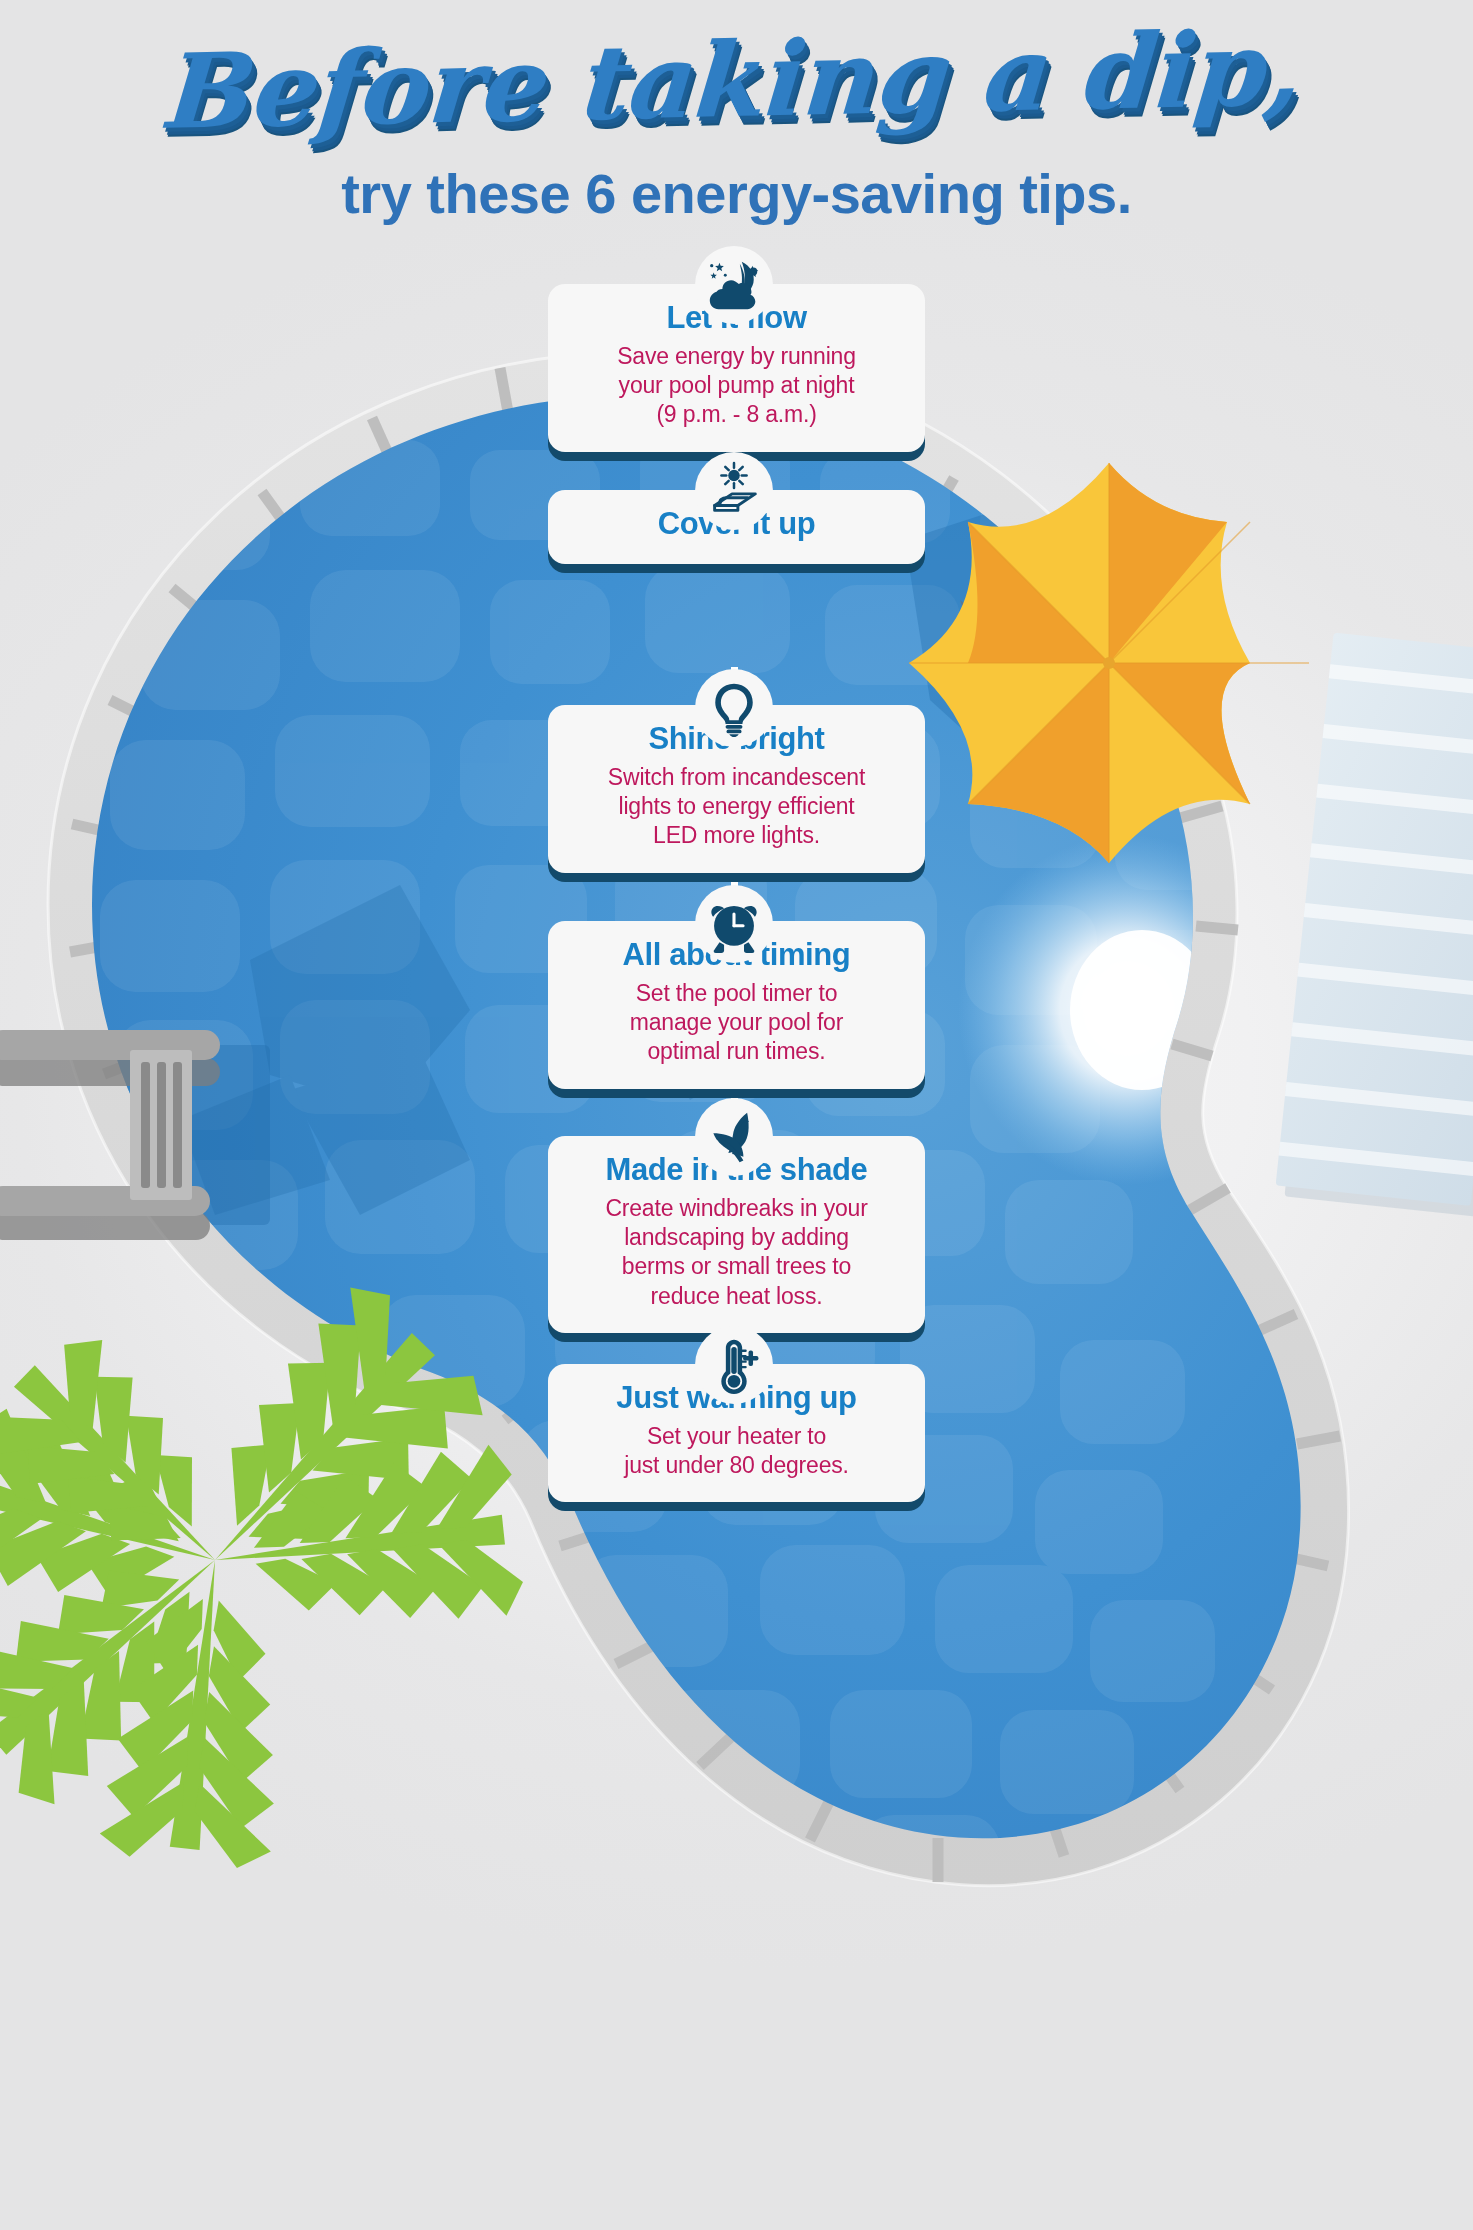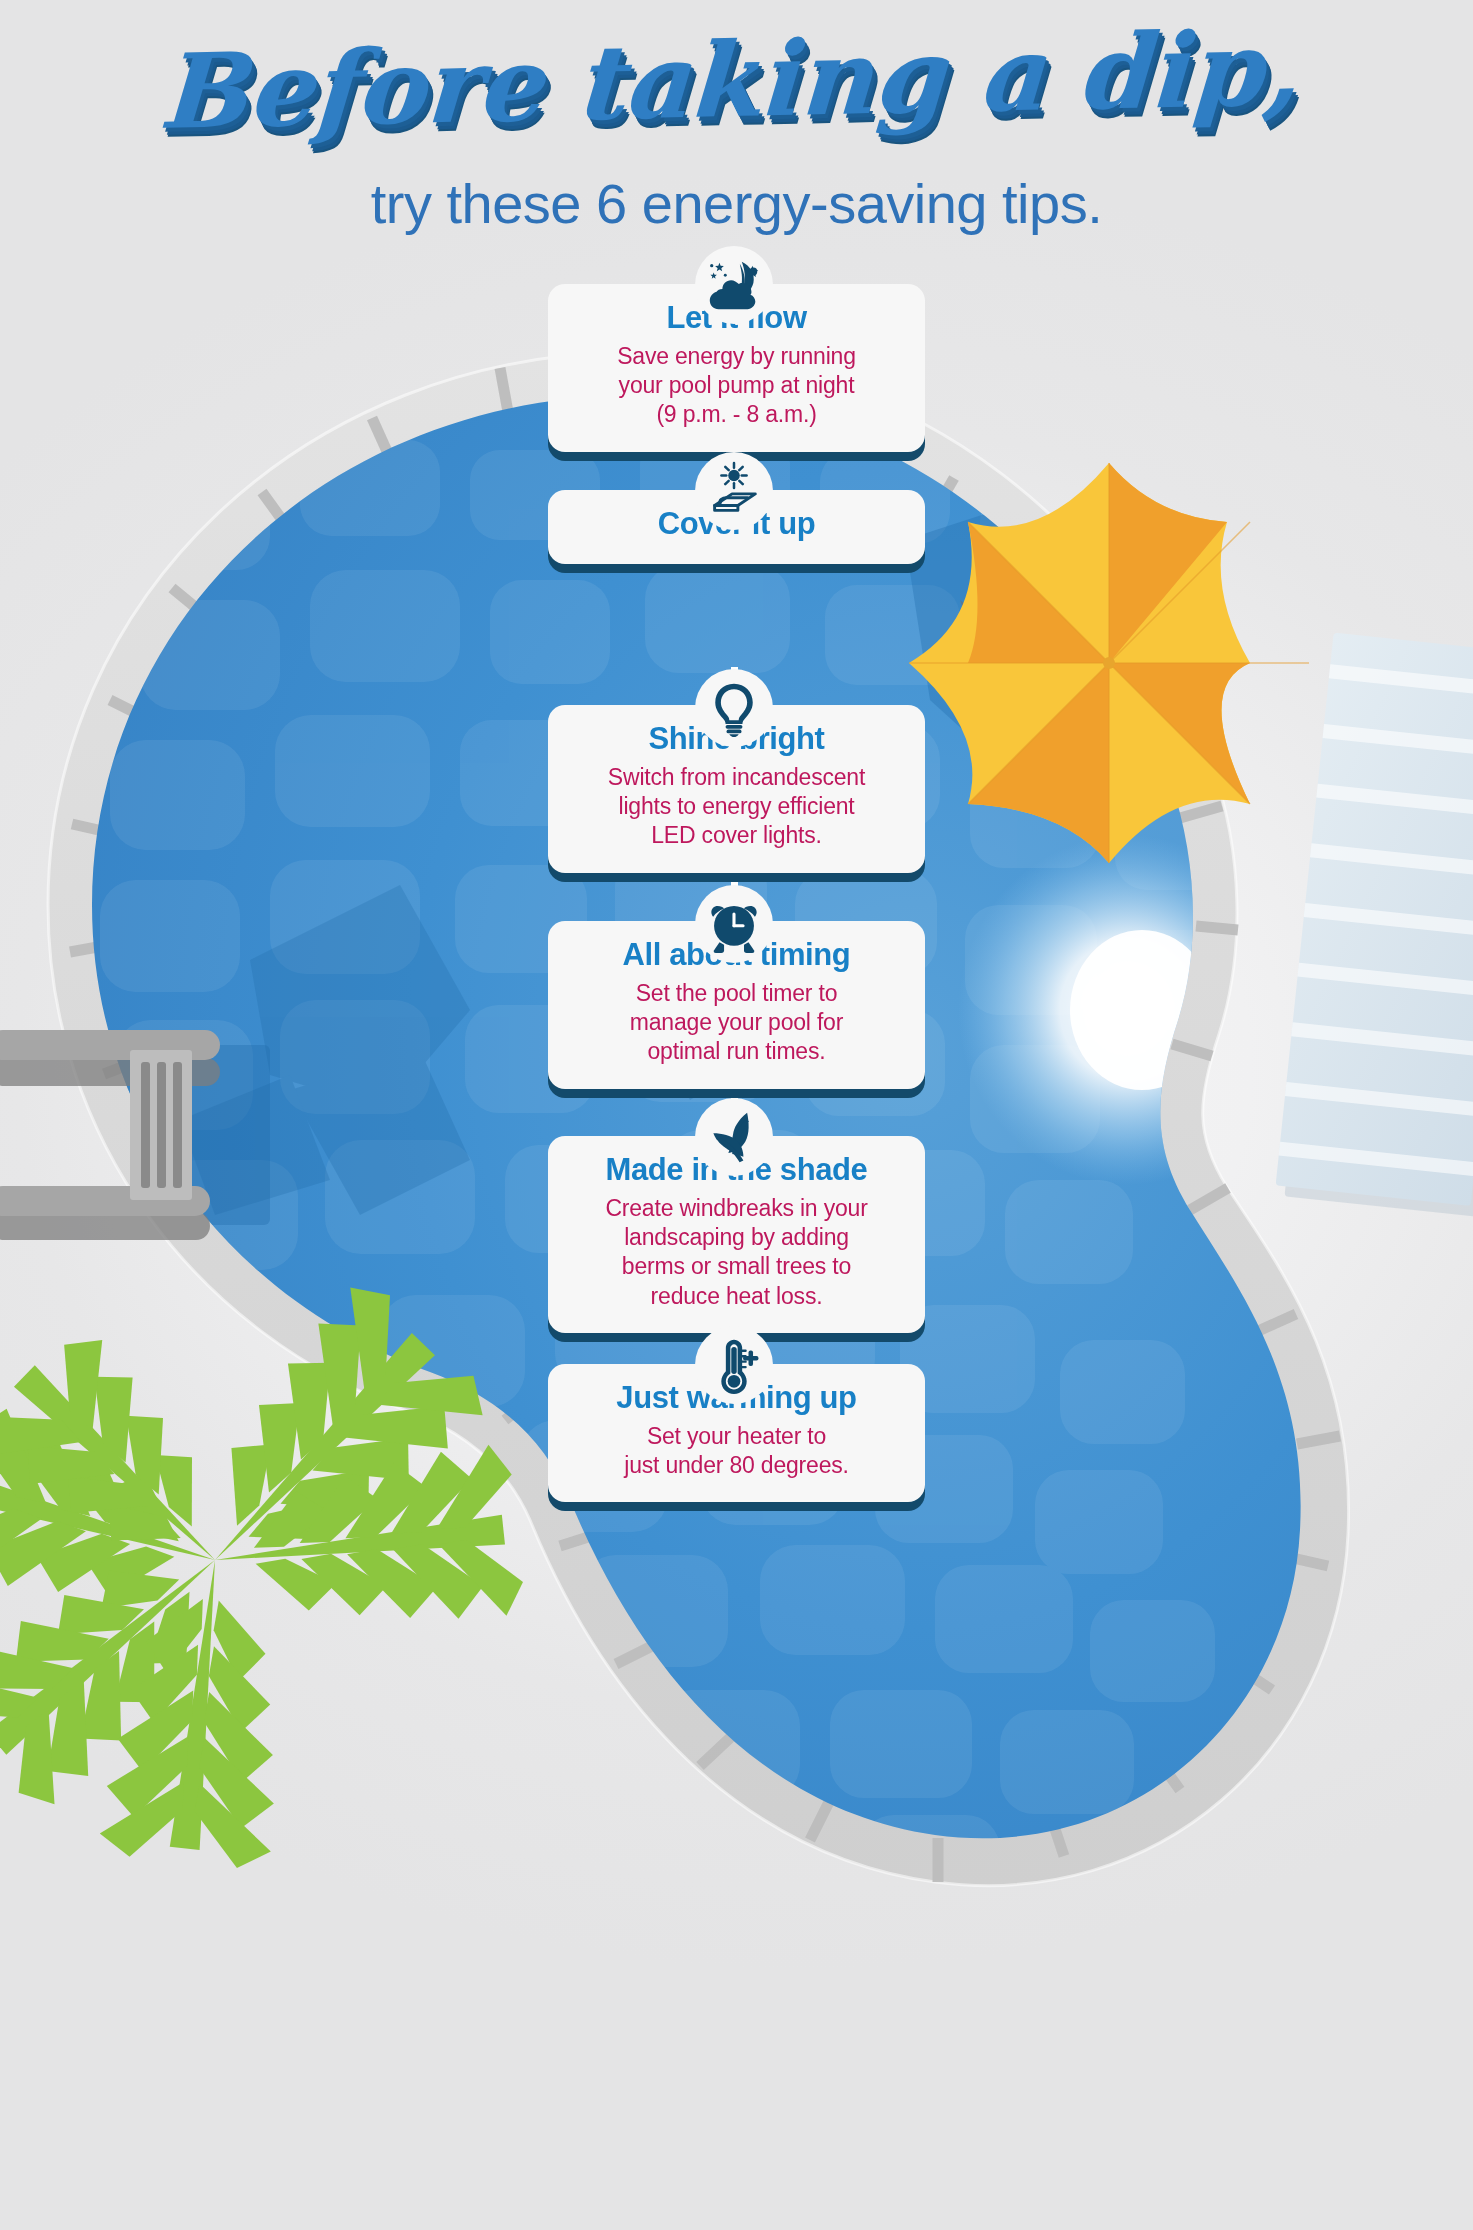--- a/index.html
+++ b/index.html
@@ -33,23 +33,23 @@
     line-height:1.04;
     letter-spacing:-1px;
     color:#2f7ec4;
     text-shadow:
        3px 4px 0 #1d5f96,
        5px 7px 0 #1b5a8f,
        6px 9px 0 #19547f;
     transform:skewX(-7deg) rotate(-1.2deg);
   }
   .sub-title{
-    margin:16px;padding-top:22px;
+    margin:6px;padding-top:22px;
     font-size:56px;
-    font-weight:normal;
+    font-weight:bold;
     color:#2f72b8;
     letter-spacing:-0.5px;
   }
 
   
   #cards{position:absolute;left:0;top:0;width:1473px;height:2230px;z-index:30;}
   .card-wrap{position:absolute;left:548px;width:377px;}
   .connector{
     position:absolute;left:731px;width:7px;background:#ffffff;z-index:28;
   }
@@ -504,21 +504,21 @@
           <rect x="24" y="55" width="16" height="4" rx="2"></rect>
           <path d="M27 60 h10 c-1 2 -3 3 -5 3 s-4-1 -5-3 z"></path>
         </g>
       </svg>
     </div>
     <div class="card-wrap" style="top:705px">
       <div class="card">
         <h3 class="card-title">Shine bright</h3>
         <p class="card-body">Switch from incandescent
 lights to energy efficient
-LED cover lights.</p>
+LED more lights.</p>
       </div>
     </div>
     <div class="connector" style="top: 882px; height: 25px;"></div>
 
     <div class="icon-badge" style="top:885px">
       <svg width="58" height="58" viewBox="0 0 64 64">
         <g fill="#104a6d">
           <path d="M14 12 c-4 0-7 3-7 7 0 2 1 4 2 5 3-4 7-7 12-9 -1-2-4-3-7-3z"></path>
           <path d="M50 12 c4 0 7 3 7 7 0 2-1 4-2 5 -3-4-7-7-12-9 1-2 4-3 7-3z"></path>
           <circle cx="32" cy="34" r="22"></circle>

